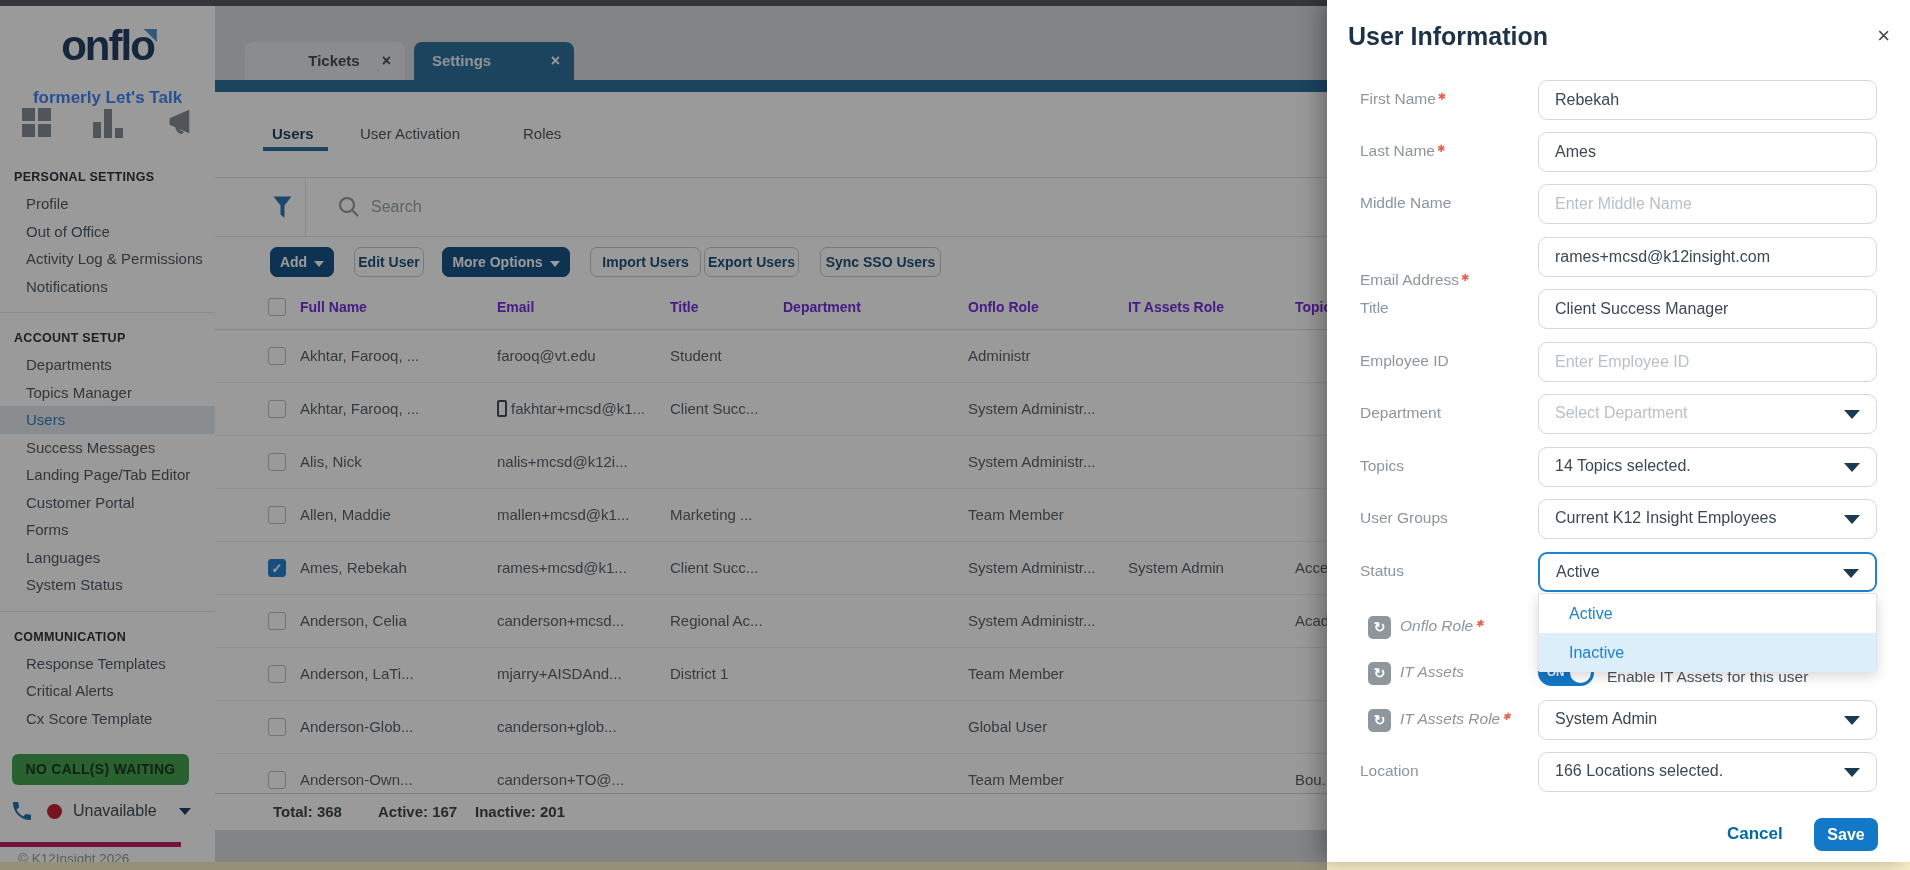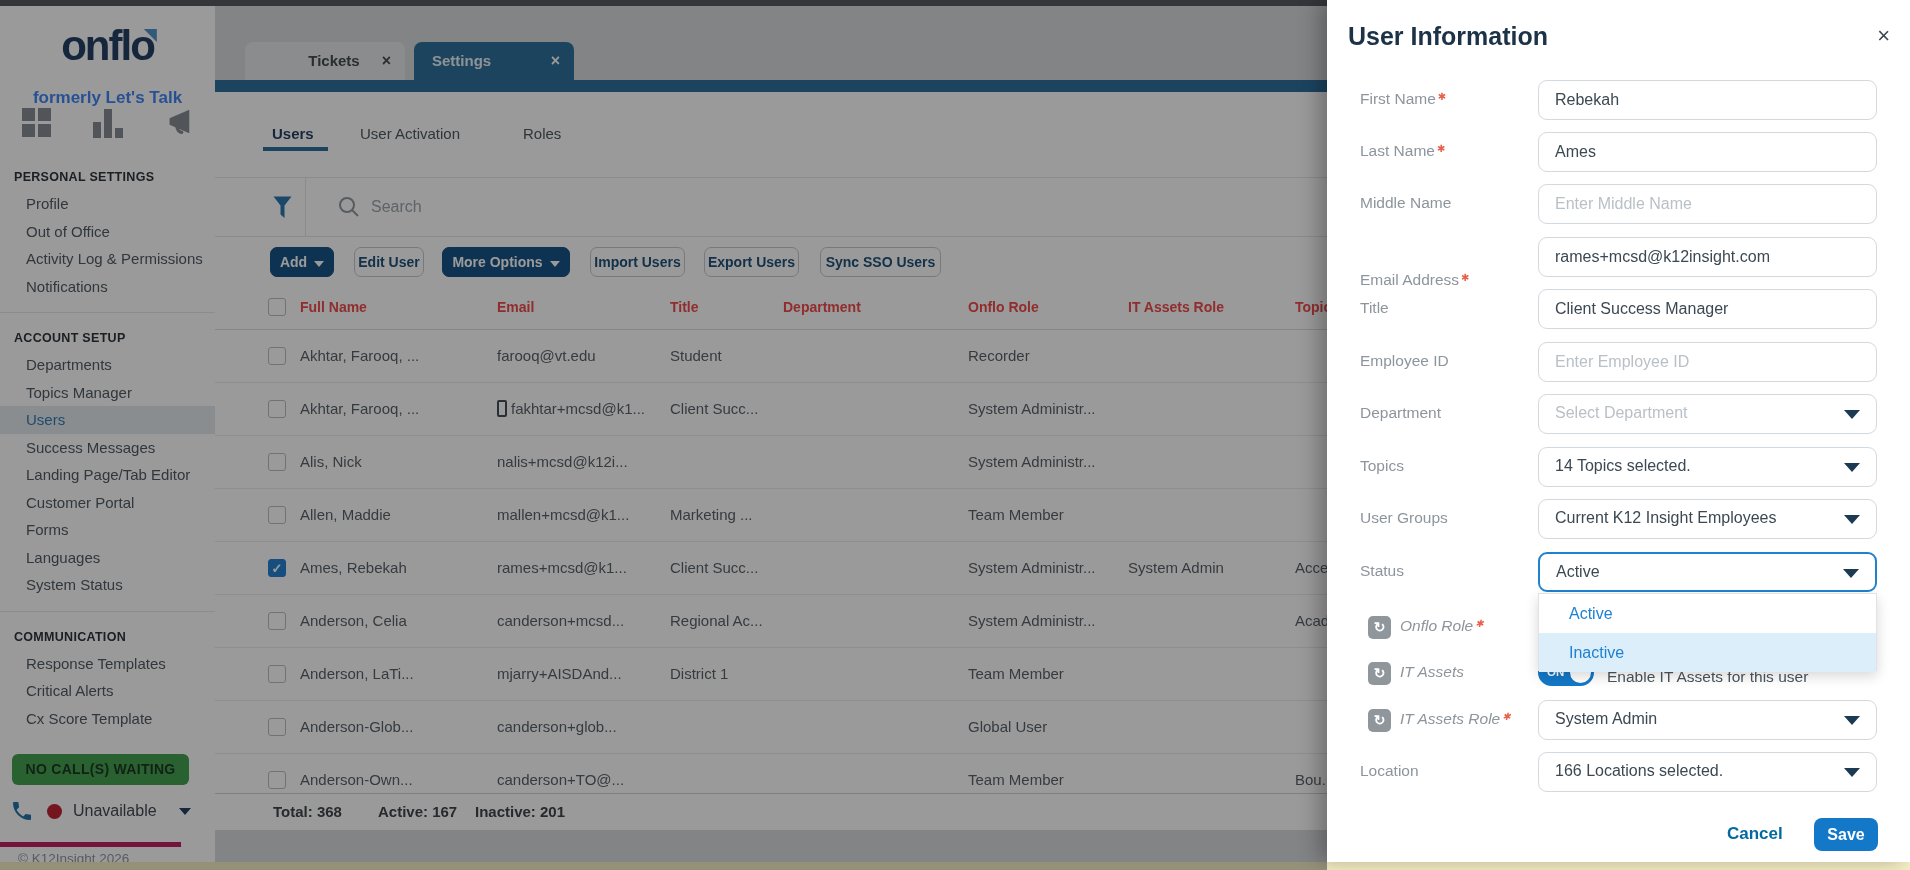--- a/index.html
+++ b/index.html
@@ -67,21 +67,21 @@
   .btn { position:absolute; top:0; height:30px; border-radius:7px; font-size:14px; font-weight:bold; text-align:center; line-height:28px; cursor:pointer; white-space:nowrap; }
   .btn-fill { background:#0f4c81; color:#ffffff; border:1px solid #0f4c81; }
   .btn-line { background:transparent; color:#174a73; border:1px solid #c3c9cd; }
   .btn .wcaret { display:inline-block; width:0; height:0; border-left:5px solid transparent; border-right:5px solid transparent; border-top:6px solid #ffffff; margin-left:7px; }
 
   .table-wrap { position:absolute; top:193px; left:0; width:1695px; height:508px; overflow:hidden; }
   table.usertable { border-collapse:collapse; table-layout:fixed; width:1695px; }
   table.usertable col.c-check{width:85px;} table.usertable col.c-name{width:197px;} table.usertable col.c-email{width:173px;}
   table.usertable col.c-title{width:113px;} table.usertable col.c-dept{width:185px;} table.usertable col.c-onflo{width:160px;}
   table.usertable col.c-itrole{width:167px;}
-  table.usertable th { height:44px; text-align:left; font-size:14px; font-weight:bold; color:#ef4444; border-bottom:1px solid #d9dde0; white-space:nowrap; }
+  table.usertable th { height:44px; text-align:left; font-size:14px; font-weight:bold; color:#6d28d9; border-bottom:1px solid #d9dde0; white-space:nowrap; }
   table.usertable td { height:53px; font-size:15px; color:#545c63; border-bottom:1px solid #e8eaec; white-space:nowrap; overflow:hidden; }
   .cellcheck { padding-left:53px; }
   .cbox { width:18px; height:18px; border:1px solid #b6bcc1; border-radius:3px; background:#fff; cursor:pointer; }
   .cbox.checked { background:#1d7fd0; border-color:#1d7fd0; color:#fff; font-size:13px; font-weight:bold; text-align:center; line-height:17px; }
   .mobile-ic { display:inline-block; width:10px; height:17px; border:2px solid #3c4852; border-radius:2px; vertical-align:-3px; margin-right:4px; }
 
   .totals { position:absolute; top:701px; left:0; width:1695px; height:37px; border-top:1px solid #cfd3d6; background:#fff; font-size:15px; font-weight:bold; color:#373e44; }
   .totals span { position:absolute; top:9px; }
 
   
@@ -216,21 +216,21 @@
             <circle cx="10" cy="10" r="7" fill="none" stroke="#8d959c" stroke-width="2"></circle>
             <line x1="15" y1="15" x2="21" y2="21" stroke="#8d959c" stroke-width="2"></line>
           </svg>
         <input class="search-input" type="text" placeholder="Search" style="">
       </div>
 
       <div class="btnrow">
         <div class="btn btn-fill" style="left:55px;width:64px;"><span>Add</span><span class="wcaret"></span></div>
         <div class="btn btn-line" style="left:139px;width:70px;">Edit User</div>
         <div class="btn btn-fill" style="left:227px;width:128px;"><span>More Options</span><span class="wcaret"></span></div>
-        <div class="btn btn-line" style="left:375px;width:95px;">Import Users</div>
+        <div class="btn btn-line" style="left:375px;width:111px;">Import Users</div>
         <div class="btn btn-line" style="left:489px;width:95px;">Export Users</div>
         <div class="btn btn-line" style="left:605px;width:121px;">Sync SSO Users</div>
       </div>
 
       <div class="table-wrap">
         <table class="usertable">
           <colgroup>
             <col class="c-check">
               <col class="c-name">
               <col class="c-email">
@@ -256,21 +256,21 @@
           </thead>
           <tbody id="table-body">
               <tr>
                 <td class="cellcheck">
                   <div class="cbox"></div>
                 </td>
                 <td>Akhtar, Farooq, ...</td>
                 <td>farooq@vt.edu</td>
                 <td>Student</td>
                 <td></td>
-                <td>Recorder</td>
+                <td>Administr</td>
                 <td></td>
                 <td></td>
               </tr>
               <tr>
                 <td class="cellcheck">
                   <div class="cbox"></div>
                 </td>
                 <td>Akhtar, Farooq, ...</td>
                 <td><span class="mobile-ic"></span>fakhtar+mcsd@k1...</td>
                 <td>Client Succ...</td>

